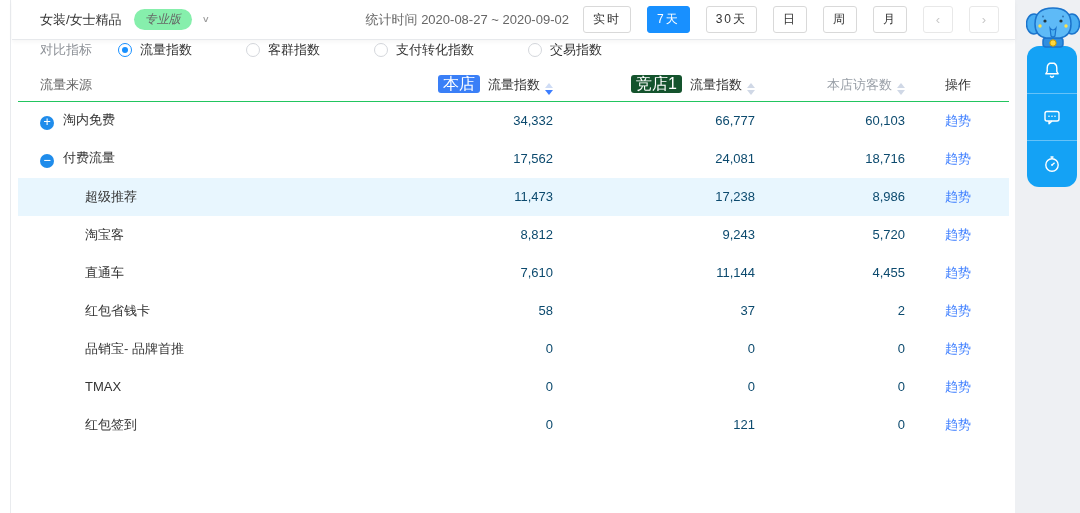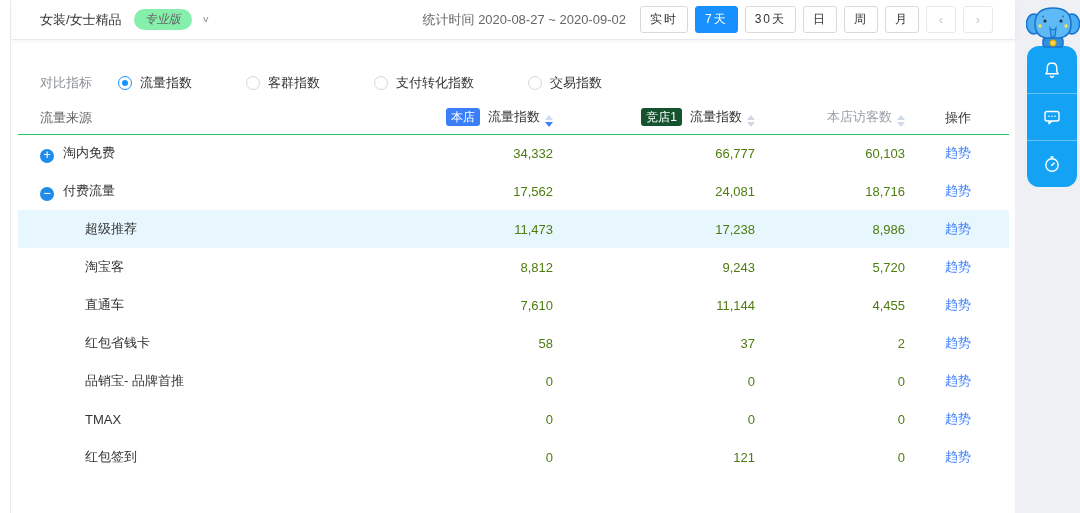--- a/index.html
+++ b/index.html
@@ -11,40 +11,40 @@
   }
   .left-strip { position:absolute; left:0; top:0; width:11px; height:513px;
     background:#fff; border-right:1px solid #e9ebee; }
   .right-strip { position:absolute; left:1015px; top:0; width:65px; height:513px;
     background:#eef0f3; }
 
   
   .topbar { position:absolute; left:12px; top:0; width:1003px; height:40px;
     background:#fff; border-bottom:1px solid #e7e9ec;
     box-shadow:0 2px 4px rgba(0,0,0,.04);
-    display:flex; align-items:center; padding:0 22px 0 28px; z-index:2; }
+    display:flex; align-items:center; padding:0 16px 0 28px; z-index:2; }
   .shop-name { color:#333; font-size:13px; }
   .version-pill { margin-left:12px; background:#86efac; color:#666;
     font-size:12px; padding:2px 11px; border-radius:11px;font-style:italic; }
   .chevron-down { margin-left:10px; color:#999; font-size:11px; transform:scaleY(.8); }
   .topbar-spacer { flex:1; }
   .stat-time { color:#666; font-size:13px; margin-right:14px; white-space:nowrap; }
-  .time-btns { display:flex; gap:7px; align-items:center; }
+  .time-btns { display:flex; gap:16px; align-items:center; }
   .tbtn { height:27px; line-height:25px; padding:0 9px; border:1px solid #d9d9d9;
     border-radius:3px; background:#fff; color:#333; font-size:12px;
     letter-spacing:2px; cursor:pointer; white-space:nowrap; }
   .tbtn.active { background:#1890ff; border-color:#1890ff; color:#fff; }
   .tbtn.nav { color:#c8c8c8; border-color:#e8e8e8; letter-spacing:0;
     width:30px; text-align:center; padding:0; font-size:13px; }
 
   
   .main { position:absolute; left:12px; top:41px; width:1003px; height:472px;
     background:#fff; }
 
-  .filters { display:flex; align-items:center; padding:0 0 0 28px; margin-top:33px; }
+  .filters { display:flex; align-items:center; padding:0 0 0 28px; }
   .filters-label { color:#8c9096; margin-right:26px; }
   .radio-opt { display:flex; align-items:center; margin-right:54px; cursor:pointer; }
   .radio-circle { width:14px; height:14px; border-radius:50%; border:1px solid #d4d7dc;
     background:#fff; margin-right:8px; position:relative; flex:none; }
   .radio-circle.checked { border-color:#1890ff; }
   .radio-circle.checked::after { content:""; position:absolute; left:3px; top:3px;
     width:6px; height:6px; border-radius:50%; background:#1890ff; }
   .radio-label { color:#333; }
 
   
@@ -52,36 +52,36 @@
   th, td { font-weight:normal; font-size:13px; }
   thead th { height:26px; padding-bottom:6px; vertical-align:middle; }
   thead tr { border-bottom:1px solid #22c55e; }
   th.c-source { text-align:left; padding-left:22px; color:#666; }
   th.c-num { text-align:right; color:#333; }
   th.c-visitors { color:#9aa0a8; }
   th.c-action { text-align:left; padding-left:28px; color:#333; }
   .col-own { width:170px; } .col-comp { width:200px; }
   .col-vis { width:150px; } .col-act { width:92px; }
   td { height:38px; }
-  td.c-num { text-align:right; color:#4d7c0f; }
+  td.c-num { text-align:right; color:#0c4a6e; }
   td.c-own { padding-right:14px; } th.h-own { padding-right:14px; }
   td.c-comp { padding-right:12px; } th.h-comp { padding-right:12px; }
   td.c-vis  { padding-right:12px; } th.h-vis { padding-right:12px; }
   td.c-action { padding-left:28px; }
   tr.highlight { background:#e8f6fe; }
   td.c-source { padding-left:22px; color:#333; }
   .row-child td.c-source { padding-left:67px; }
   .toggle { display:inline-block; width:14px; height:14px; border-radius:50%;
     background:#1f8ceb; color:#fff; font-size:12px; line-height:13px;
     text-align:center; margin-right:9px; vertical-align:-2px; cursor:pointer;
     font-family:"DejaVu Sans Mono", monospace; }
   .trend-link { color:#3d7eff; cursor:pointer; text-decoration:none; }
 
   .badge { display:inline-block; padding:2px 5px; border-radius:3px;
-    font-size:12px; color:#fff; margin-right:8px; line-height:14px; }
+    font-size:16px; color:#fff; margin-right:8px; line-height:14px; }
   .badge-own { background:#3a7ff7; }
   .badge-comp { background:#14532d; }
 
   .sort { display:inline-flex; flex-direction:column; gap:2px;
     margin-left:5px; vertical-align:1px; }
   .sort .up { width:0; height:0; border-left:4px solid transparent;
     border-right:4px solid transparent; border-bottom:5px solid #d0d8e6; }
   .sort .down { width:0; height:0; border-left:4px solid transparent;
     border-right:4px solid transparent; border-top:5px solid #d0d8e6; }
   .sort.desc-active .down { border-top-color:#3d7eff; }

